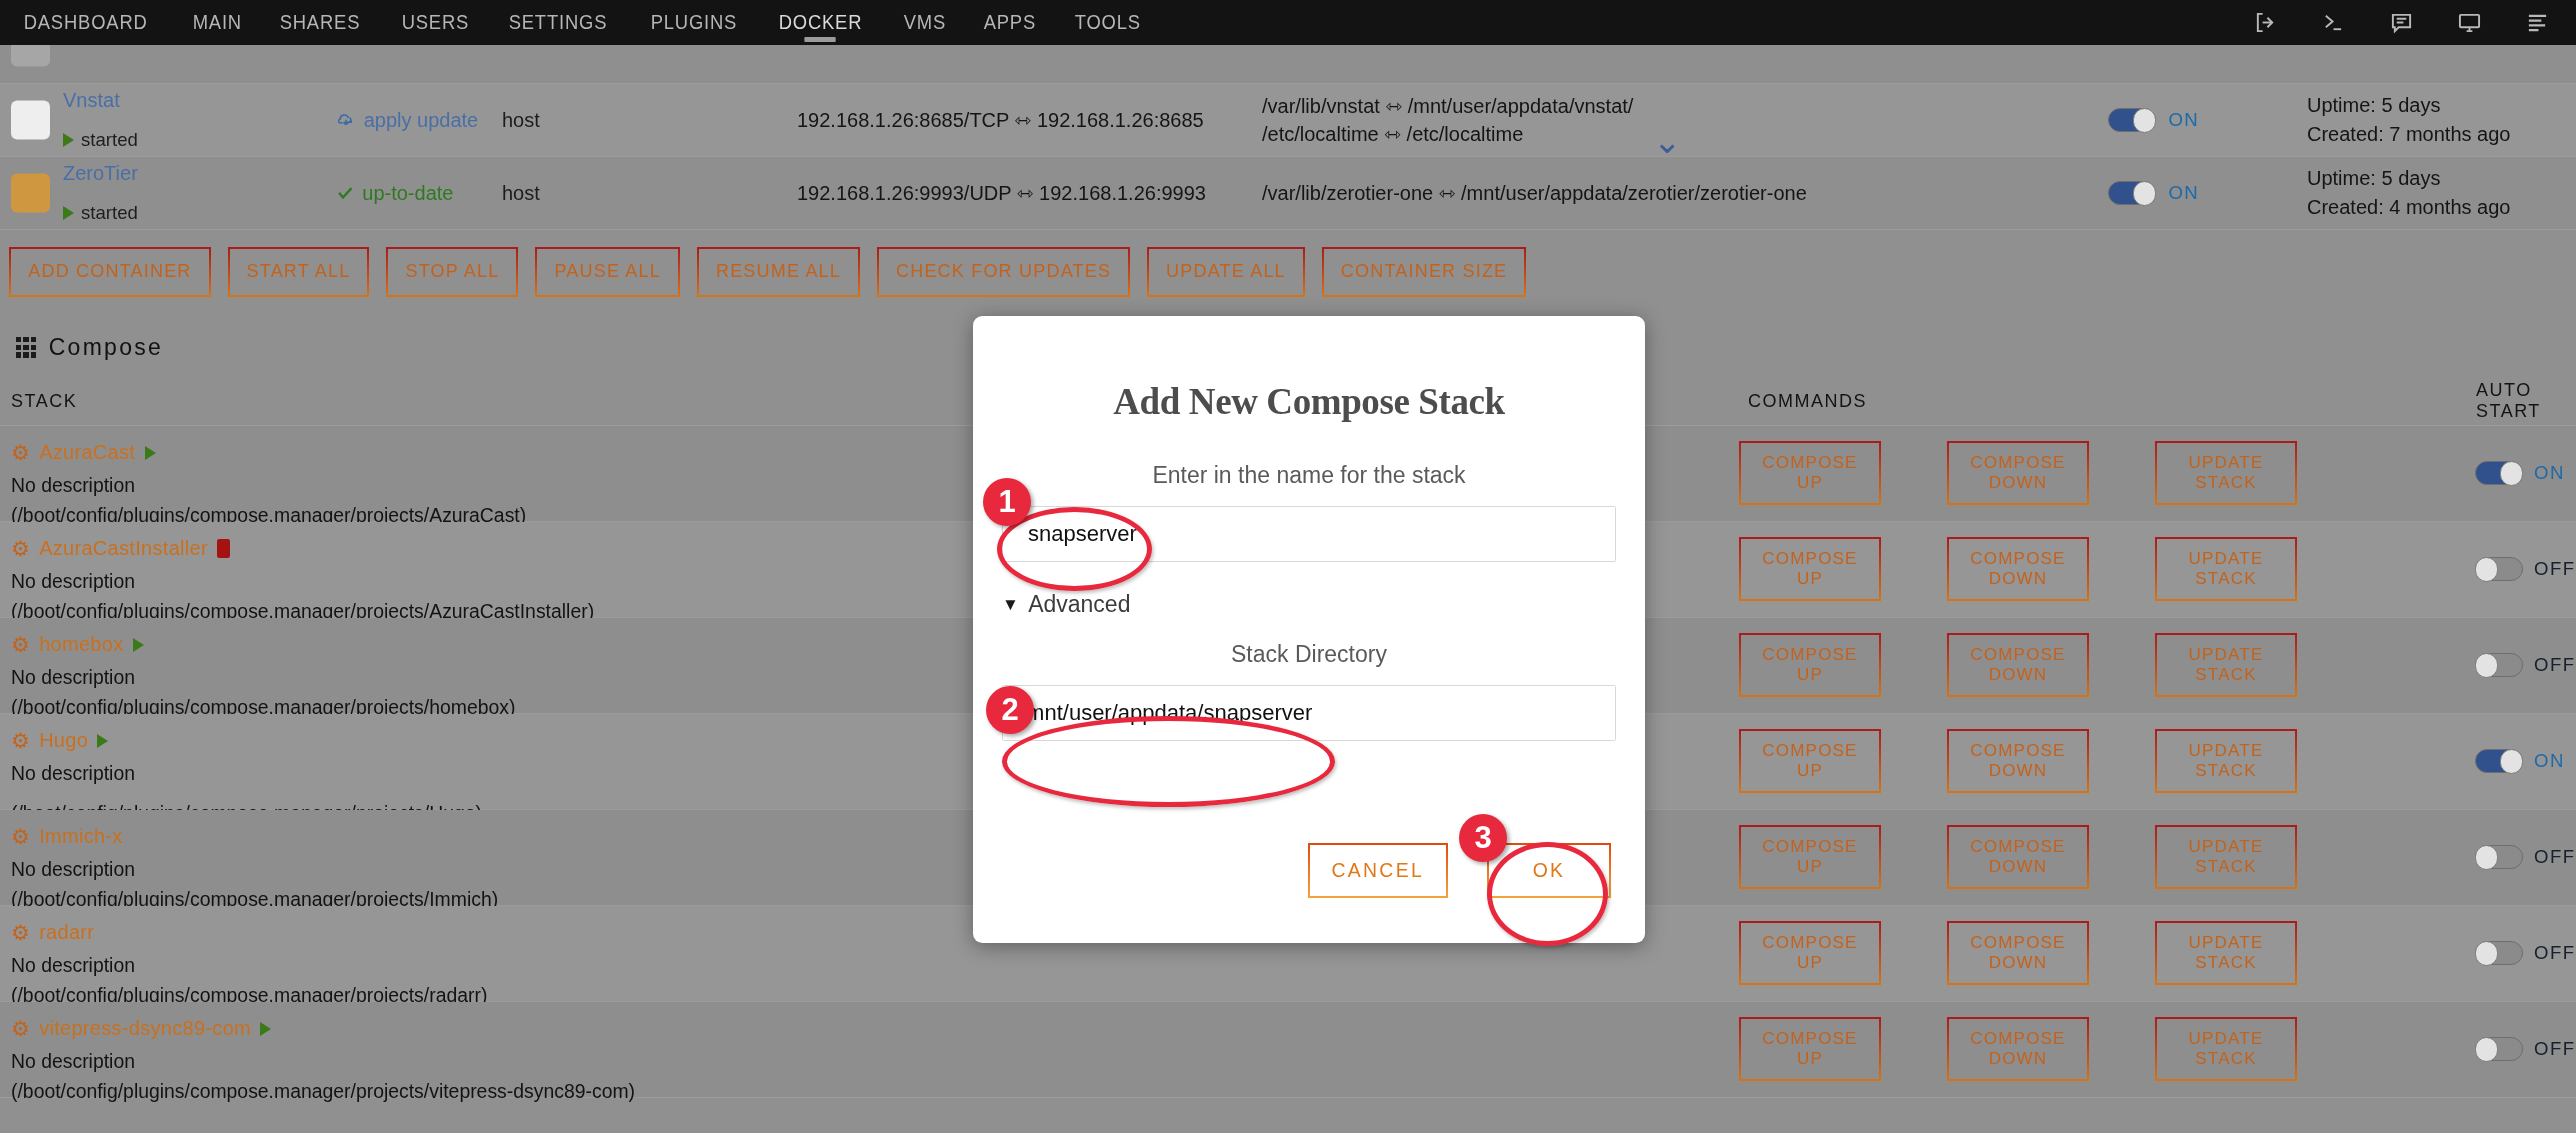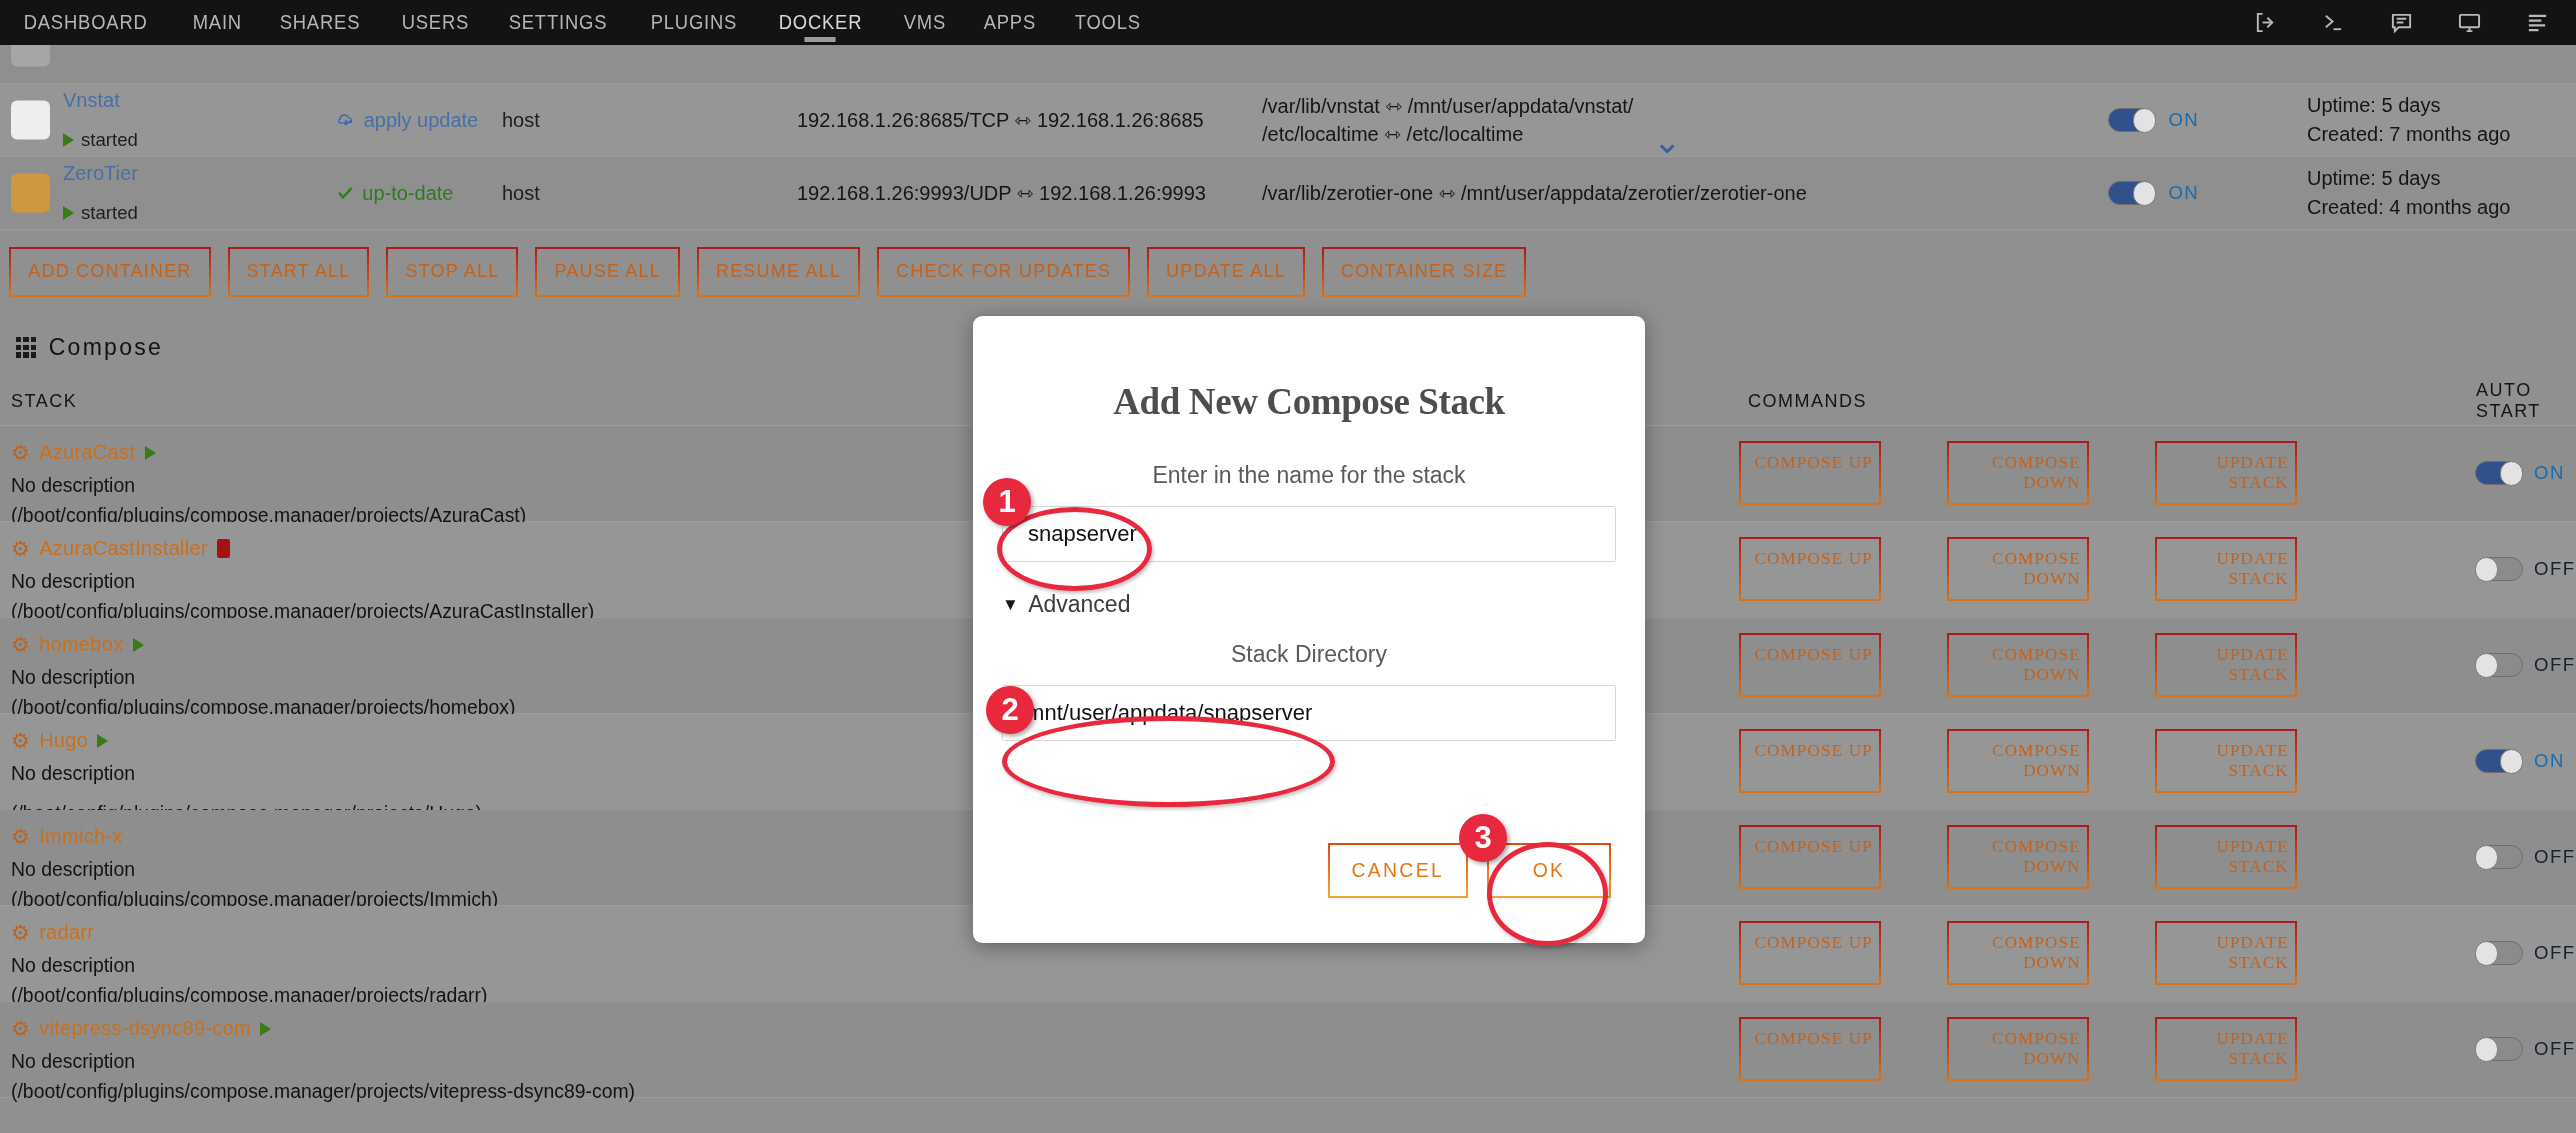--- a/index.html
+++ b/index.html
@@ -112,22 +112,22 @@
   .st-name { color: #c9701f; font-size: 20px; letter-spacing: 0.3px;
              font-family: "Liberation Sans Narrow","Liberation Sans", sans-serif; }
   .st-run { width: 0; height: 0; border-left: 11px solid #3c7a18; border-top: 7px solid transparent; border-bottom: 7px solid transparent; }
   .st-stop { width: 13px; height: 19.4px; background: #a41212; border-radius: 2.3px; }
   .st-desc { font-size: 19.4px; color: #131313; margin-top: 7px; line-height:1.45; }
 
   .st-cmds { position: absolute; left: 1739px; top: 50%; transform: translateY(-50%); display:flex; gap: 66px; }
   .cbtn {
     border: 2.3px solid; border-image: linear-gradient(180deg,#a81c1c 0%, #d4751a 100%) 1;
     color: #c4621b; background: transparent; font-size: 17px; letter-spacing: 1.2px;
-    font-family: Liberation Serif, serif;
-    padding: 10px 6.2px; width: 142px; text-align:right; cursor:pointer;
+    font-family: Liberation Sans, sans-serif;
+    padding: 10px 6.2px; width: 142px; text-align:center; cursor:pointer;
   }
   .st-toggle { position: absolute; left: 2475px; top: 50%; transform: translateY(-50%); display:flex; align-items:center; gap: 11px; }
 
   
   .overlay { position:absolute; left:0; top:0; width:2576px; height:1134px; background: rgba(120,120,120,0.0); }
   .modal {
     position: absolute; left: 973px; top: 316px; width: 672px; height: 627px;
     background: #ffffff; border-radius: 9.3px; box-shadow: 0 3.1px 20px rgba(0,0,0,0.35);
   }
   .modal-title {
@@ -143,21 +143,21 @@
     font-size: 22px; padding: 0 25px; color: #111; background:#fff; outline:none;
     font-family: "Liberation Sans", sans-serif;
   }
   .txt2 { padding: 0 17px; }
   .advanced {
     margin: 29px 0 0 29px; font-size: 23px; color: #3c3c3c;
     font-family: "Liberation Sans Narrow","Liberation Sans", sans-serif;
     display:inline-flex; align-items:center; gap:9.3px; cursor: pointer;
   }
   .adv-caret { font-size: 17px; color: #1a1a1a; }
-  .modal-actions { position:absolute; right: 34px; bottom: 45px; display:flex; gap: 19px; align-items: center; }
+  .modal-actions { position:absolute; right: 34px; bottom: 45px; display:flex; gap: 39px; align-items: center; }
   .mbtn {
     border: 2.3px solid; border-image: linear-gradient(180deg,#e04a12 0%, #f2a43c 100%) 1;
     background:#fff; color:#e07818; font-size: 19.4px; letter-spacing: 2.3px;
     font-family: "Liberation Sans Narrow","Liberation Sans", sans-serif;
     padding: 14px 22px; min-width: 124px; text-align:center; cursor:pointer;
   }
   .mbtn.ok { min-width: 124px; }
 
   
   .ann-badge {

